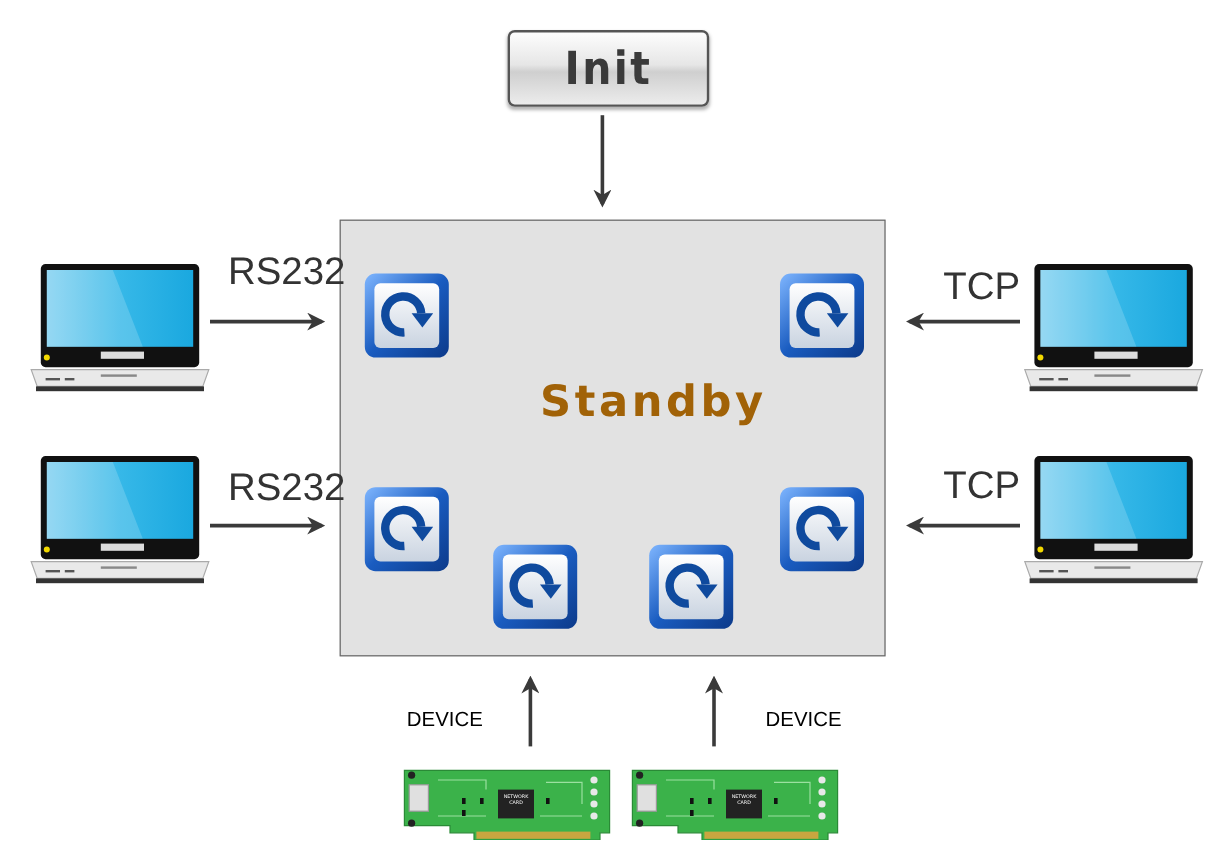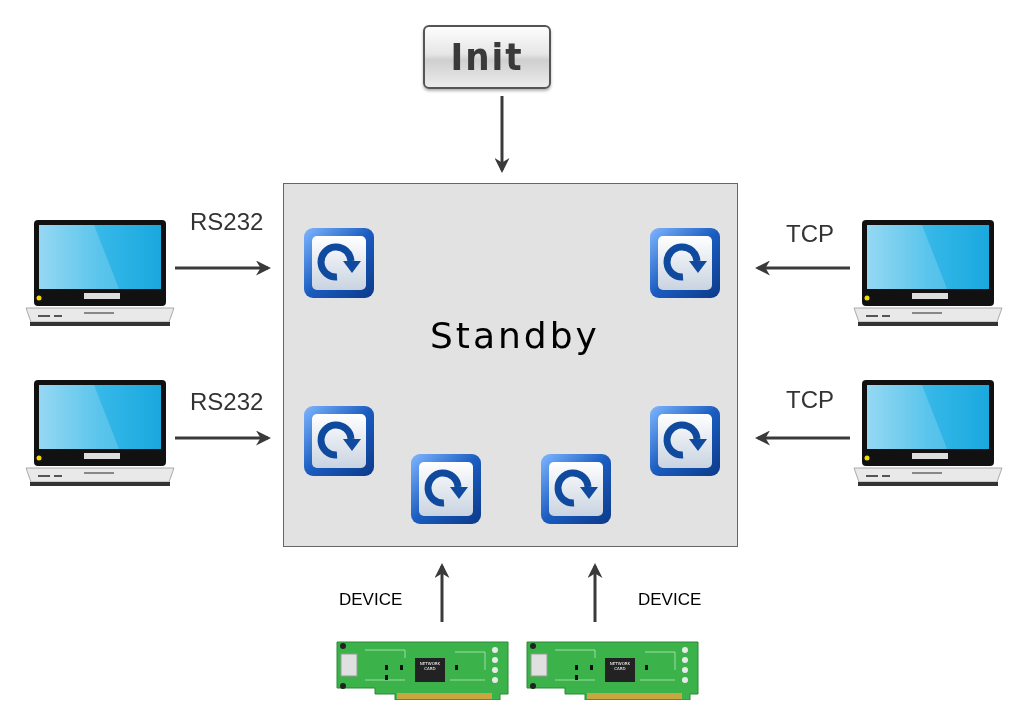--- a/index.html
+++ b/index.html
@@ -1,23 +1,23 @@
 <!DOCTYPE html>
 <html><head>
 <meta charset="utf-8">
 <style>
   html,body{margin:0;padding:0;background:#ffffff;}
   body{width:1024px;height:722px;position:relative;overflow:hidden;font-family:"Liberation Sans",sans-serif;}
   .abs{position:absolute;}
-  .init-box{left:423px;top:25px;width:128px;height:64px;border:2px solid #555;border-radius:6px;box-sizing:border-box;
+  .init-box{left:423px;top:25px;width:168px;height:64px;border:2px solid #555;border-radius:6px;box-sizing:border-box;
     background:linear-gradient(#fdfdfd 0%,#e6e6e6 45%,#cfcfcf 55%,#ececec 100%);display:flex;align-items:center;justify-content:center;box-shadow:0 2px 3px rgba(0,0,0,.3);}
   .init-text{font-family:"DejaVu Sans Condensed","DejaVu Sans",sans-serif;font-weight:bold;font-size:38px;color:#3a3a3a;letter-spacing:2px;}
   .standby-box{left:283px;top:183px;width:455px;height:364px;background:#e2e2e2;border:1.5px solid #666;box-sizing:border-box;}
-  .standby-text{left:430px;top:315px;font-family:"DejaVu Sans",sans-serif;font-weight:normal;font-size:36px;color:#000000;letter-spacing:3px;}
-  .label{font-size:24px;color:#333;}
+  .standby-text{left:450px;top:315px;font-family:"DejaVu Sans",sans-serif;font-weight:bold;font-size:36px;color:#a16207;letter-spacing:3px;}
+  .label{font-size:32px;color:#333;}
   .label-small{font-size:17px;color:#000000;}
   .worker{width:72px;height:72px;}
   .laptop{width:152px;height:112px;}
   .card{width:175px;height:60px;}
 </style>
 </head>
 <body>
 
 <svg width="0" height="0" style="position:absolute">
   <defs>

